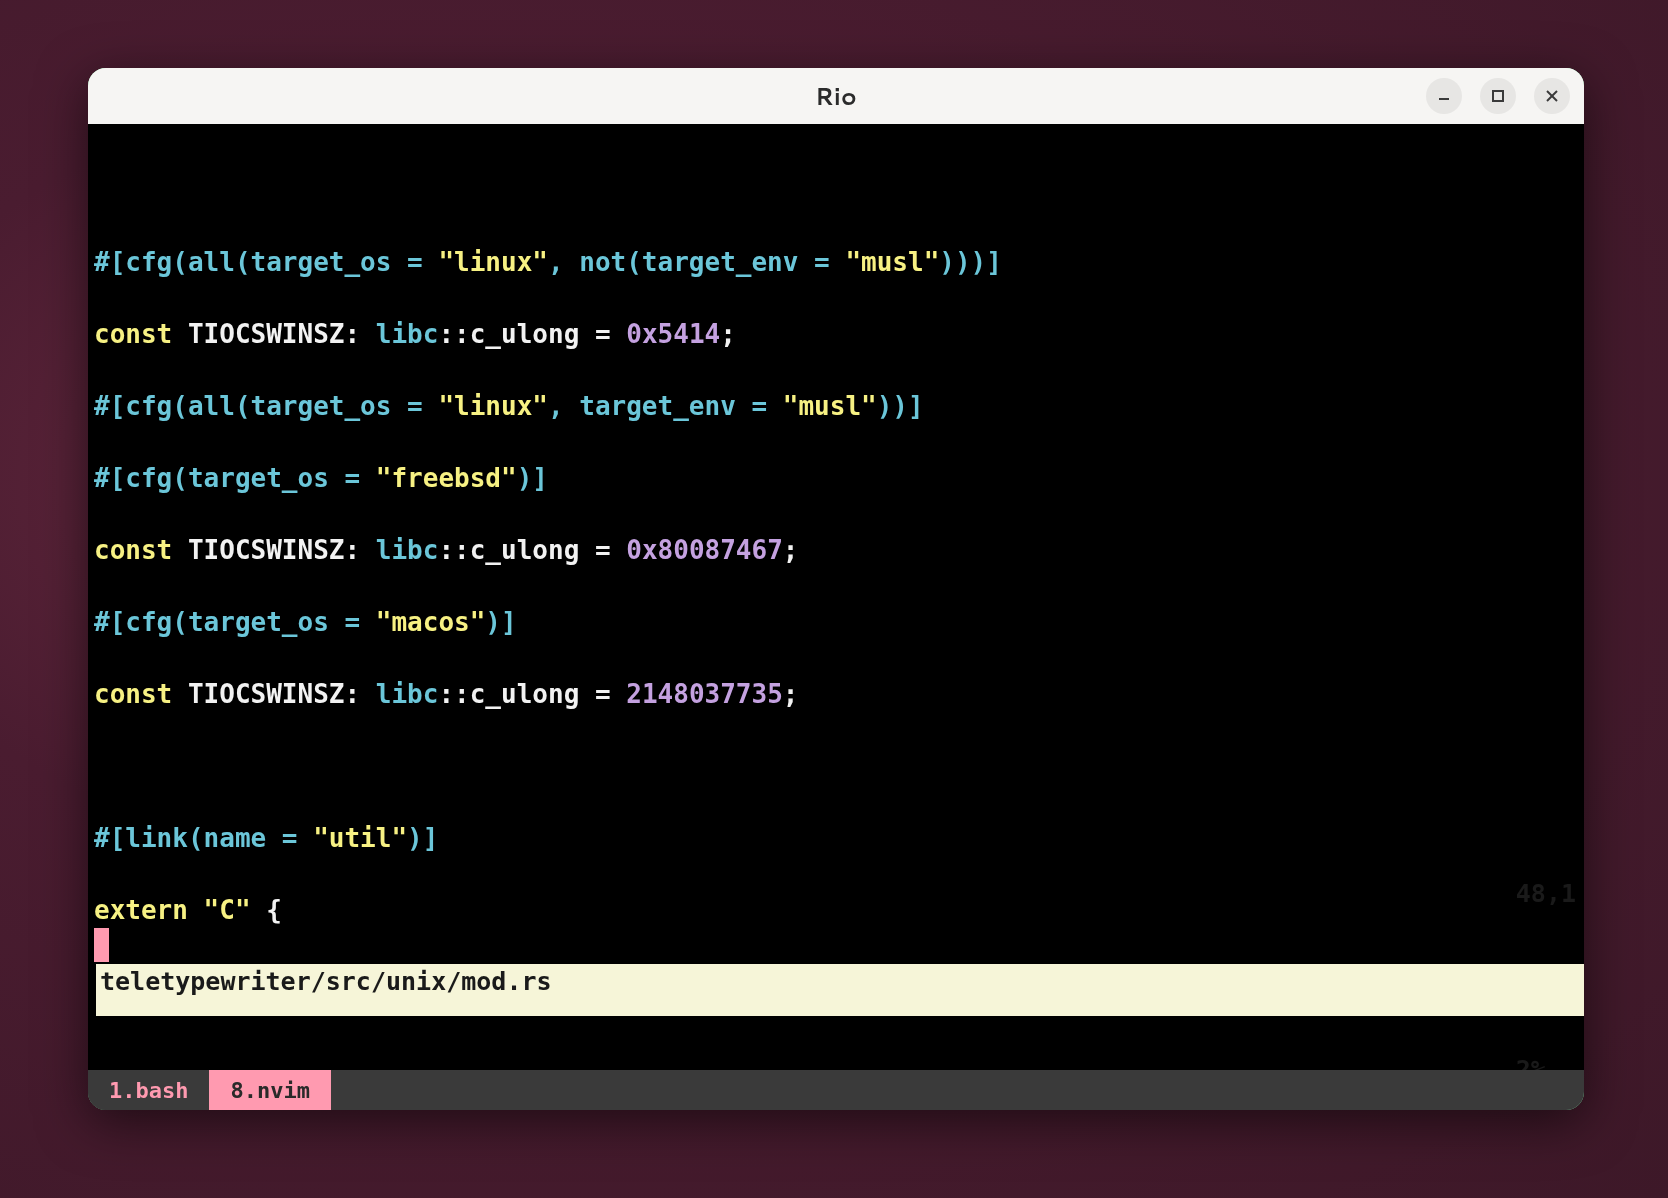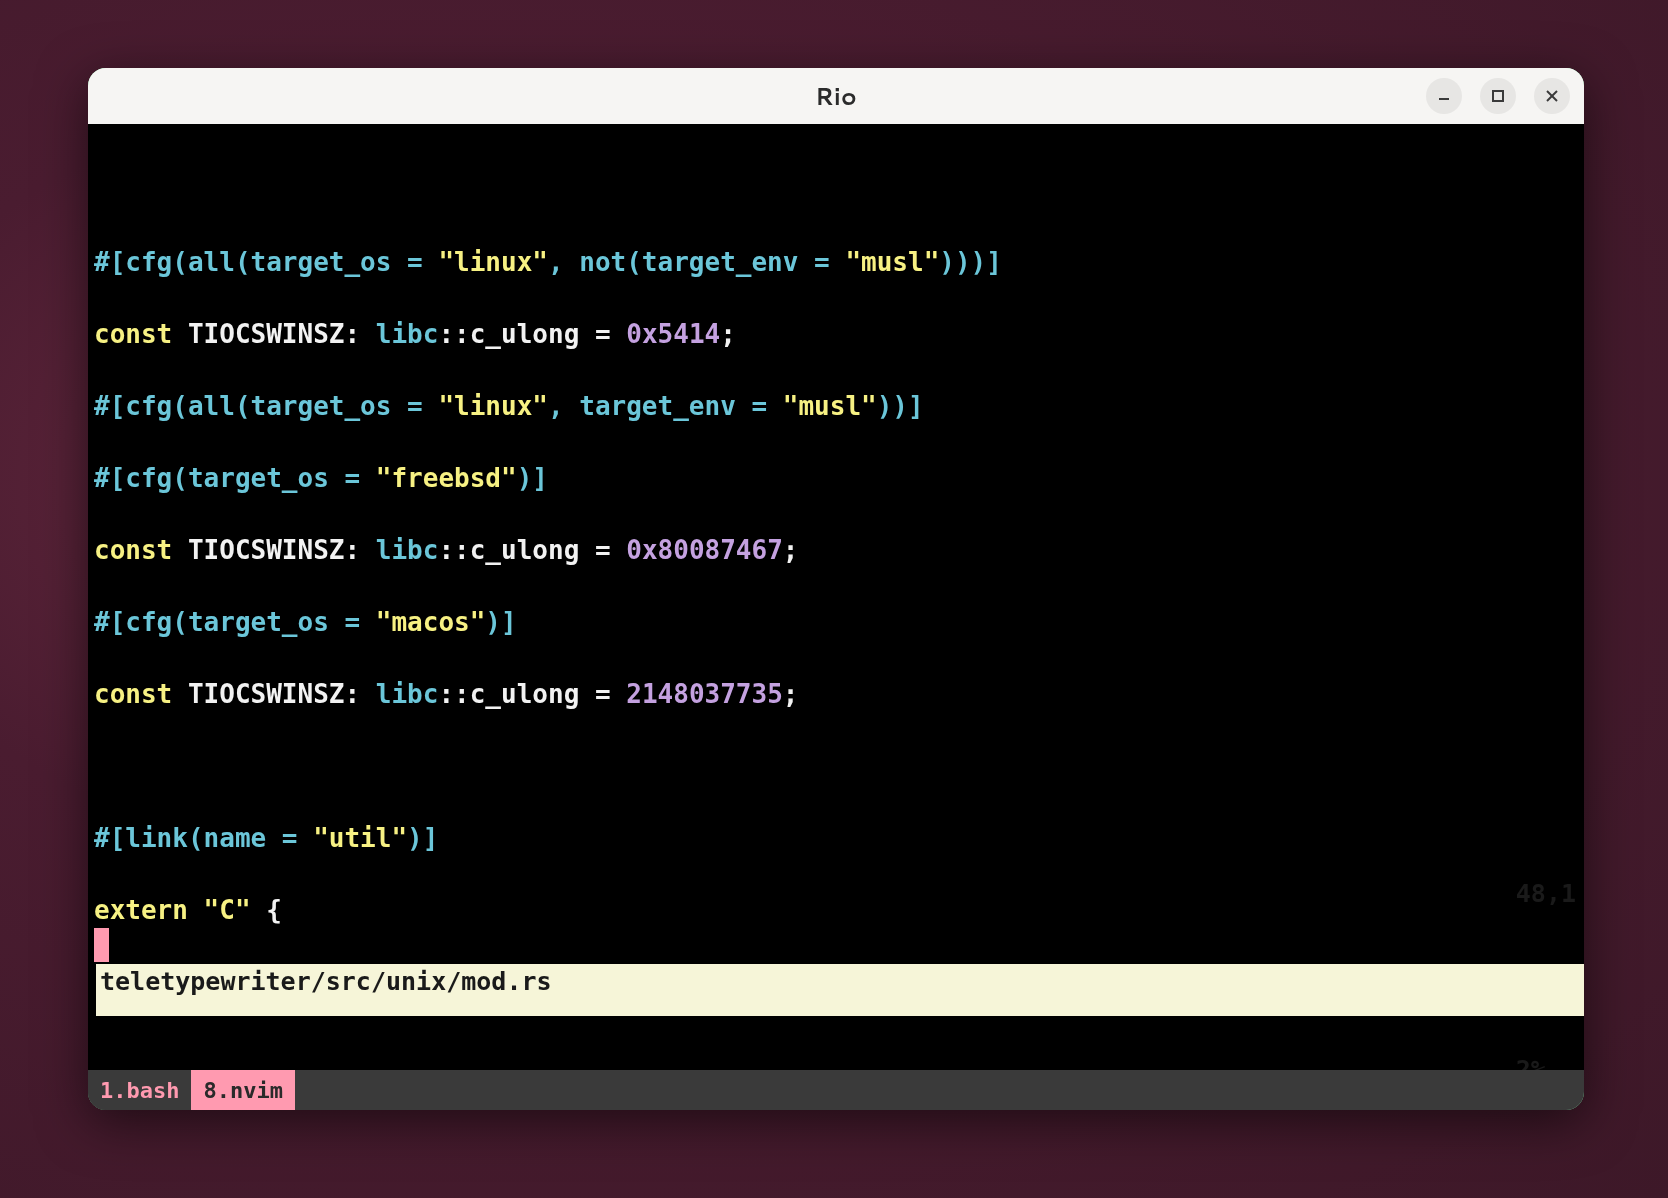--- a/index.html
+++ b/index.html
@@ -113,21 +113,21 @@
   .tabbar {
     height: 40px;
     background: #3a3a3a;
     display:flex;
     align-items:stretch;
     flex-shrink:0;
   }
   .tab {
     display:flex;
     align-items:center;
-    padding: 0 12px;
+    padding: 0 21px;
     font-size:22px;
     font-weight:600;
     font-family:"DejaVu Sans Mono",monospace;
     text-align:right;
   }
   .tab.inactive { background:#3a3a3a; color:#ff9ab0; }
   .tab.active   { background:#ff9ab0; color:#2a2a2a; }
 </style>
 </head>
 <body>

